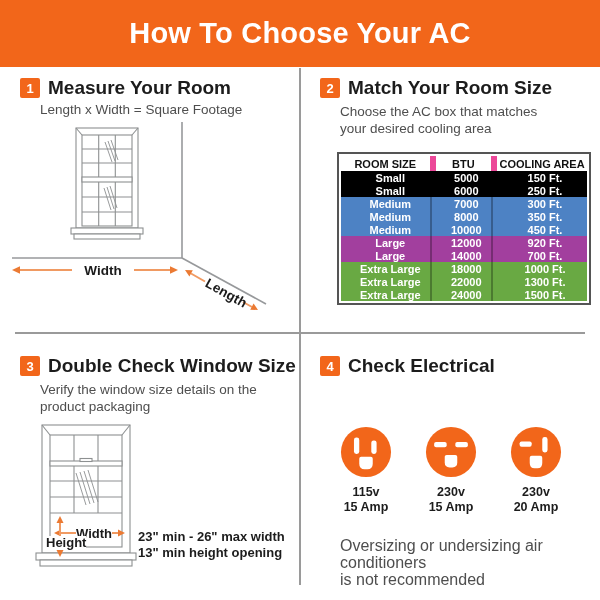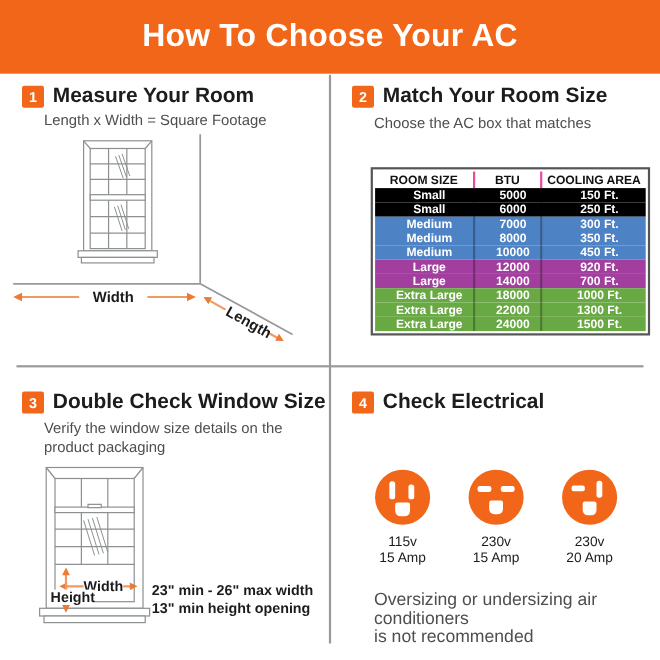--- a/index.html
+++ b/index.html
@@ -27,35 +27,35 @@
   .sub{position:absolute;left:40px;margin:0;font-size:13.5px;color:#4e4e4e;line-height:17px;}
   .illus{position:absolute;}
   
   .ac-table{position:absolute;left:37px;top:95px;width:246px;border:2px solid #555;
             background:#fff;padding:2px;box-sizing:content-box;}
   .trow{display:flex;height:13px;}
   .trow.th{height:15px;}
   .tc{display:flex;align-items:center;justify-content:center;font-size:11px;font-weight:bold;box-sizing:border-box;}
   .tc1{width:36%;}.tc2{width:25%;}.tc3{width:39%;}
   .trow.th .tc{color:#111;}
-  .trow.th .tc + .tc{border-left:2px solid #ec4899;}
+  .trow.th .tc + .tc{border-left:6px solid #ec4899;}
   .trow.data .tc{color:#fff;padding-left:10px;}
   .trow.data .tc + .tc{border-left:2px solid rgba(0,0,0,.28);}
   .c-black{background:var(--row_black);}
   .c-blue{background:var(--row_blue);}
   .c-purple{background:var(--row_purple);}
   .c-green{background:var(--row_green);}
   
   .win-note{position:absolute;left:138px;top:196px;margin:0;font-size:13px;font-weight:bold;
             color:#1c1c1c;line-height:16px;}
   
   .outlet{position:absolute;top:90px;width:86px;text-align:center;}
   .outlet svg{display:block;margin:3px auto 0;}
   .o1{left:23px;}.o2{left:108px;}.o3{left:193px;}
-  .outlet-label{margin:7px 0 0;font-size:12.5px;font-weight:normal;color:#1c1c1c;line-height:15px;}
+  .outlet-label{margin:7px 0 0;font-size:12.5px;font-weight:bold;color:#1c1c1c;line-height:15px;}
   .q4-note{position:absolute;left:40px;top:204px;margin:0;font-size:16px;color:#4e4e4e;line-height:17px;}
   .svgtext{font-family:"Liberation Sans","DejaVu Sans",sans-serif;font-weight:bold;fill:#1b1b1b;}
 </style>
 </head>
 <body>
 
 <div class="page">
 
   <header class="banner">
     <h1>How To Choose Your AC</h1>
@@ -127,20 +127,21 @@
     </svg>
   </section>
 
   <section class="q q2">
     <div class="sec-head" style="top:20px;">
       <span class="badge">2</span>
       <h2>Match Your Room Size</h2>
     </div>
     <p class="sub" style="top:46px;">
       <span>Choose the AC box that matches</span><br>
+      <span>your desired cooling area</span>
     </p>
 
     <div class="ac-table">
       <div class="trow th">
         <span class="tc tc1">ROOM SIZE</span>
         <span class="tc tc2">BTU</span>
         <span class="tc tc3">COOLING AREA</span>
       </div>
       <div class="trow data c-black">
         <span class="tc tc1">Small</span>

